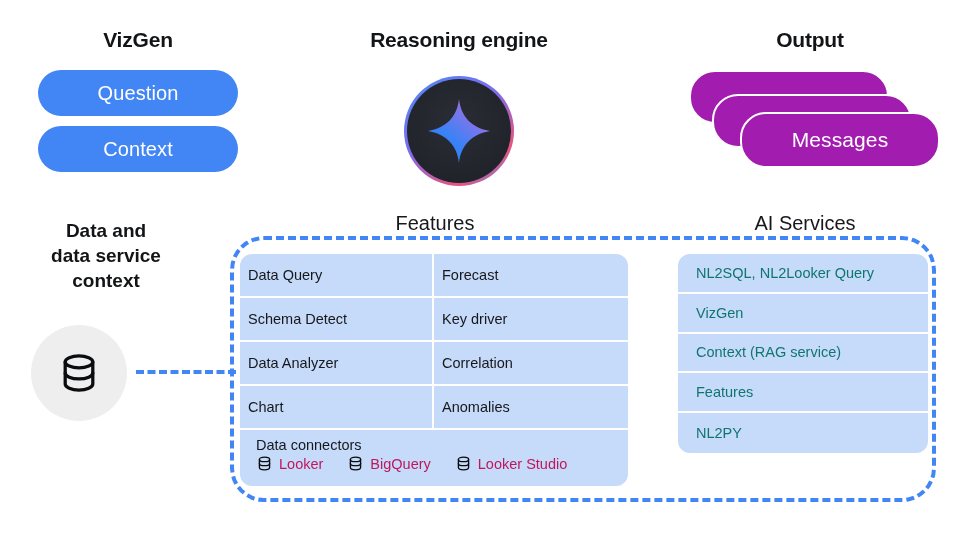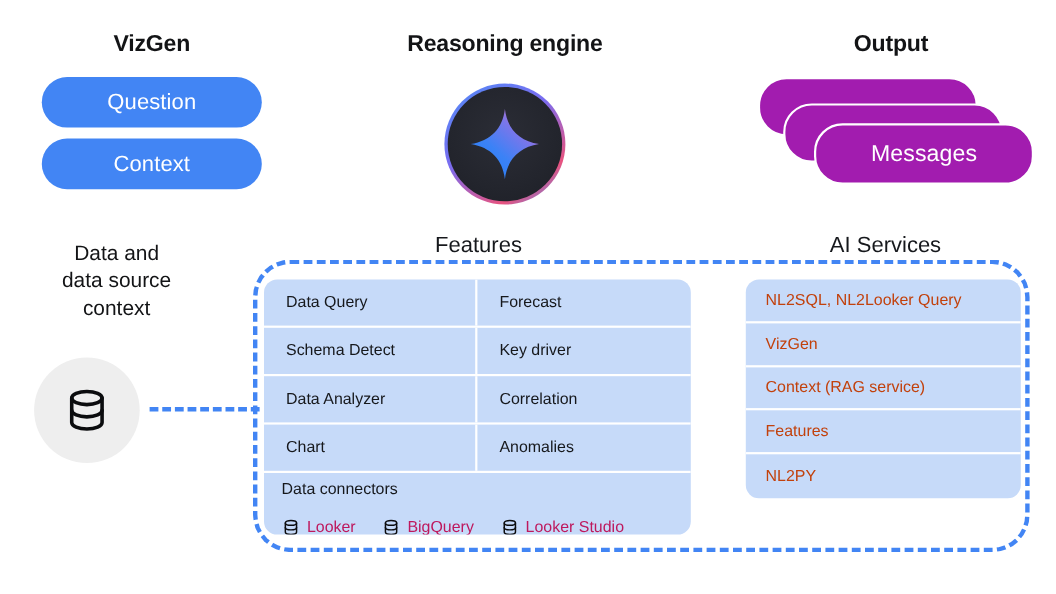--- a/index.html
+++ b/index.html
@@ -112,21 +112,21 @@
   }
 
   
   #datasource-label {
     position: absolute;
     left: 6px;
     top: 218px;
     width: 200px;
     text-align: center;
     font-size: 19px;
-    font-weight: 400;
+    font-weight: 700;
     line-height: 25px;
     color: #131416;
   }
   #datasource-circle {
     position: absolute;
     left: 31px;
     top: 325px;
     width: 96px;
     height: 96px;
     border-radius: 50%;
@@ -182,36 +182,36 @@
     display: flex;
     height: 42px;
     border-bottom: 2px solid #ffffff;
   }
   .row:last-child { border-bottom: none; }
 
   .cell {
     flex: 1 1 50%;
     display: flex;
     align-items: center;
-    padding-left: 20px;
+    padding-left: 8px;
     font-size: 14.5px;
     color: #16181c;
     box-sizing: border-box;
   }
   .cell.left  { border-right: 2px solid #ffffff; }
 
   .row-full {
     height: 64px;
     padding: 7px 16px 0 16px;
     box-sizing: border-box;
   }
   .row-full .rf-title {
     font-size: 14.5px;
     color: #16181c;
-    margin-bottom: 18px;
+    margin-bottom: 2px;
   }
   .connectors {
     display: flex;
     align-items: center;
     gap: 24px;
   }
   .connector {
     display: flex;
     align-items: center;
     gap: 6px;
@@ -220,21 +220,21 @@
     white-space: nowrap;
   }
 
   .srow {
     display: flex;
     align-items: center;
     height: 39.8px;
     border-bottom: 2px solid #ffffff;
     padding-left: 18px;
     font-size: 14.5px;
-    color: #c2410c;
+    color: #0f766e;
     box-sizing: border-box;
   }
   .srow:last-child { border-bottom: none; }
 
   svg { display: block; }
 </style>
 </head>
 <body>
 
 <div class="stage">
@@ -263,21 +263,21 @@
       </svg>
     </div>
   </div>
 
   <div class="out-pill" id="out-pill-back"></div>
   <div class="out-pill" id="out-pill-mid"></div>
   <div class="out-pill" id="out-pill-front">Messages</div>
 
   <div id="datasource-label">
     <div>Data and</div>
-    <div>data source</div>
+    <div>data service</div>
     <div>context</div>
   </div>
 
   <div id="datasource-circle">
     <span>
       <svg width="46" height="46" viewBox="0 0 24 24" fill="none" stroke="#0b0c0e" stroke-width="1.7" stroke-linecap="round" stroke-linejoin="round" aria-hidden="true">
         <ellipse cx="12" cy="6.2" rx="7.2" ry="3.1"></ellipse>
         <path d="M4.8 6.2 v11.6 c0 1.71 3.22 3.1 7.2 3.1 s7.2-1.39 7.2-3.1 V6.2"></path>
         <path d="M4.8 12 c0 1.71 3.22 3.1 7.2 3.1 s7.2-1.39 7.2-3.1"></path>
       </svg>

